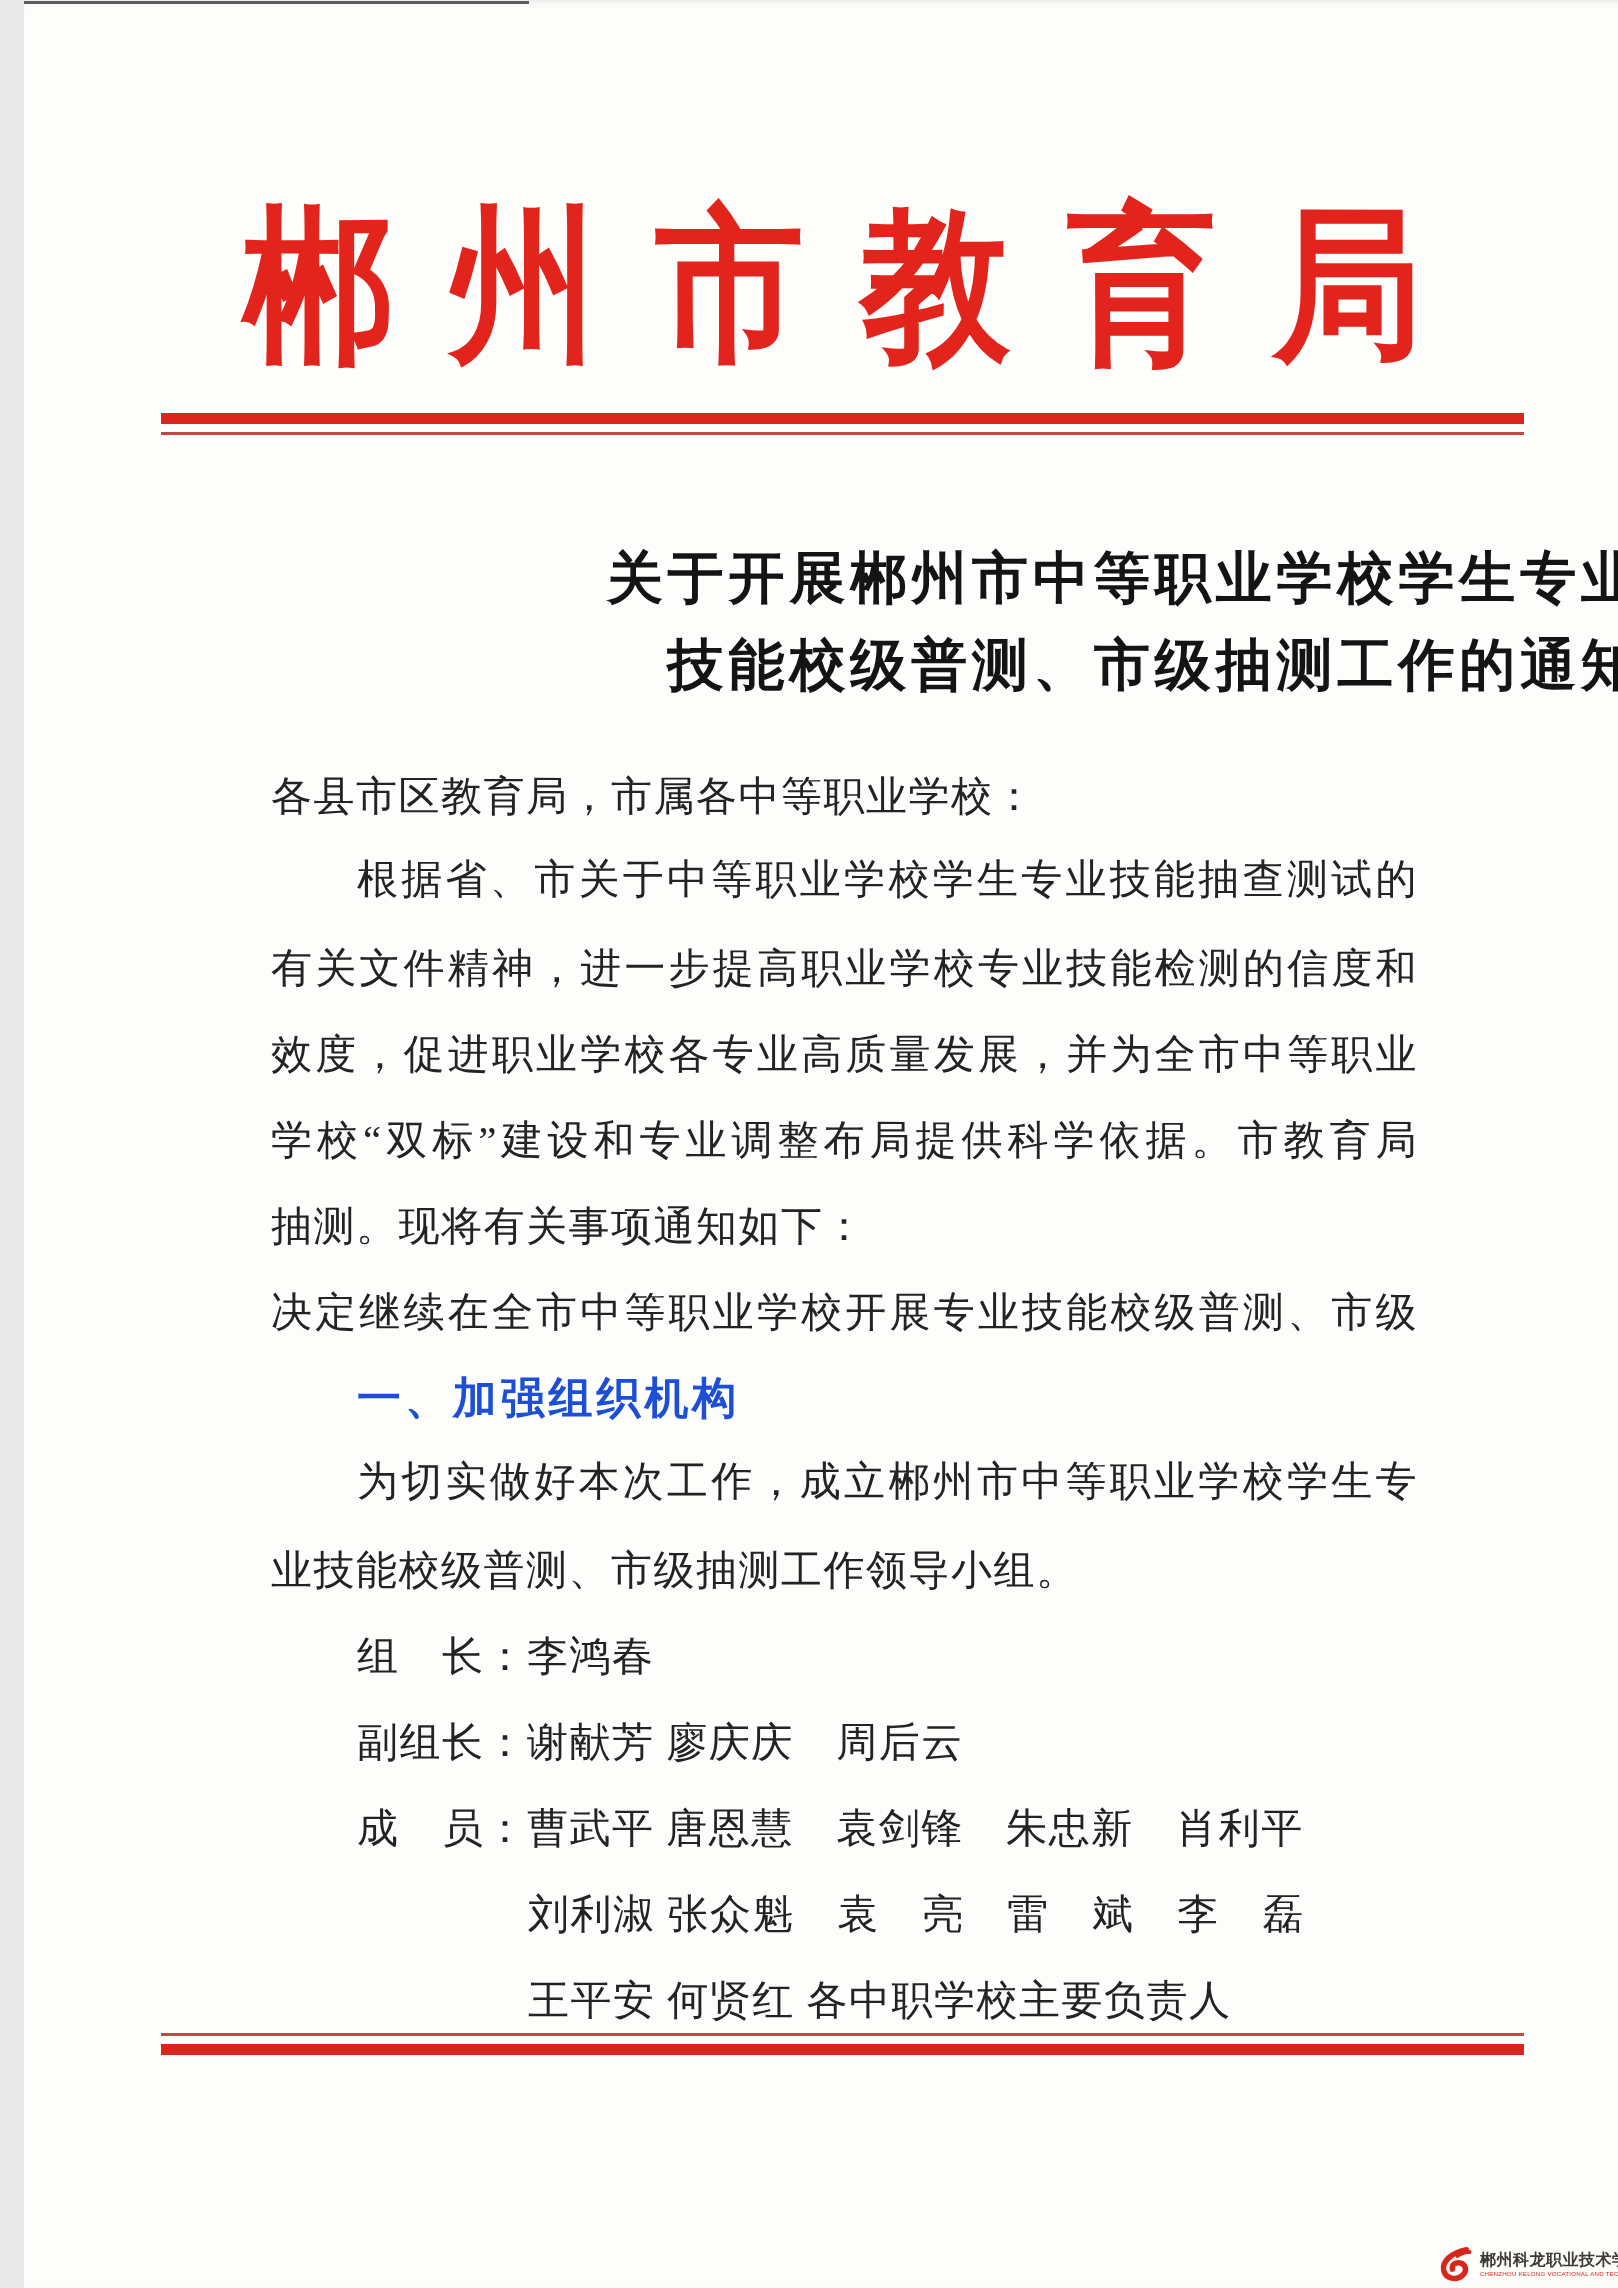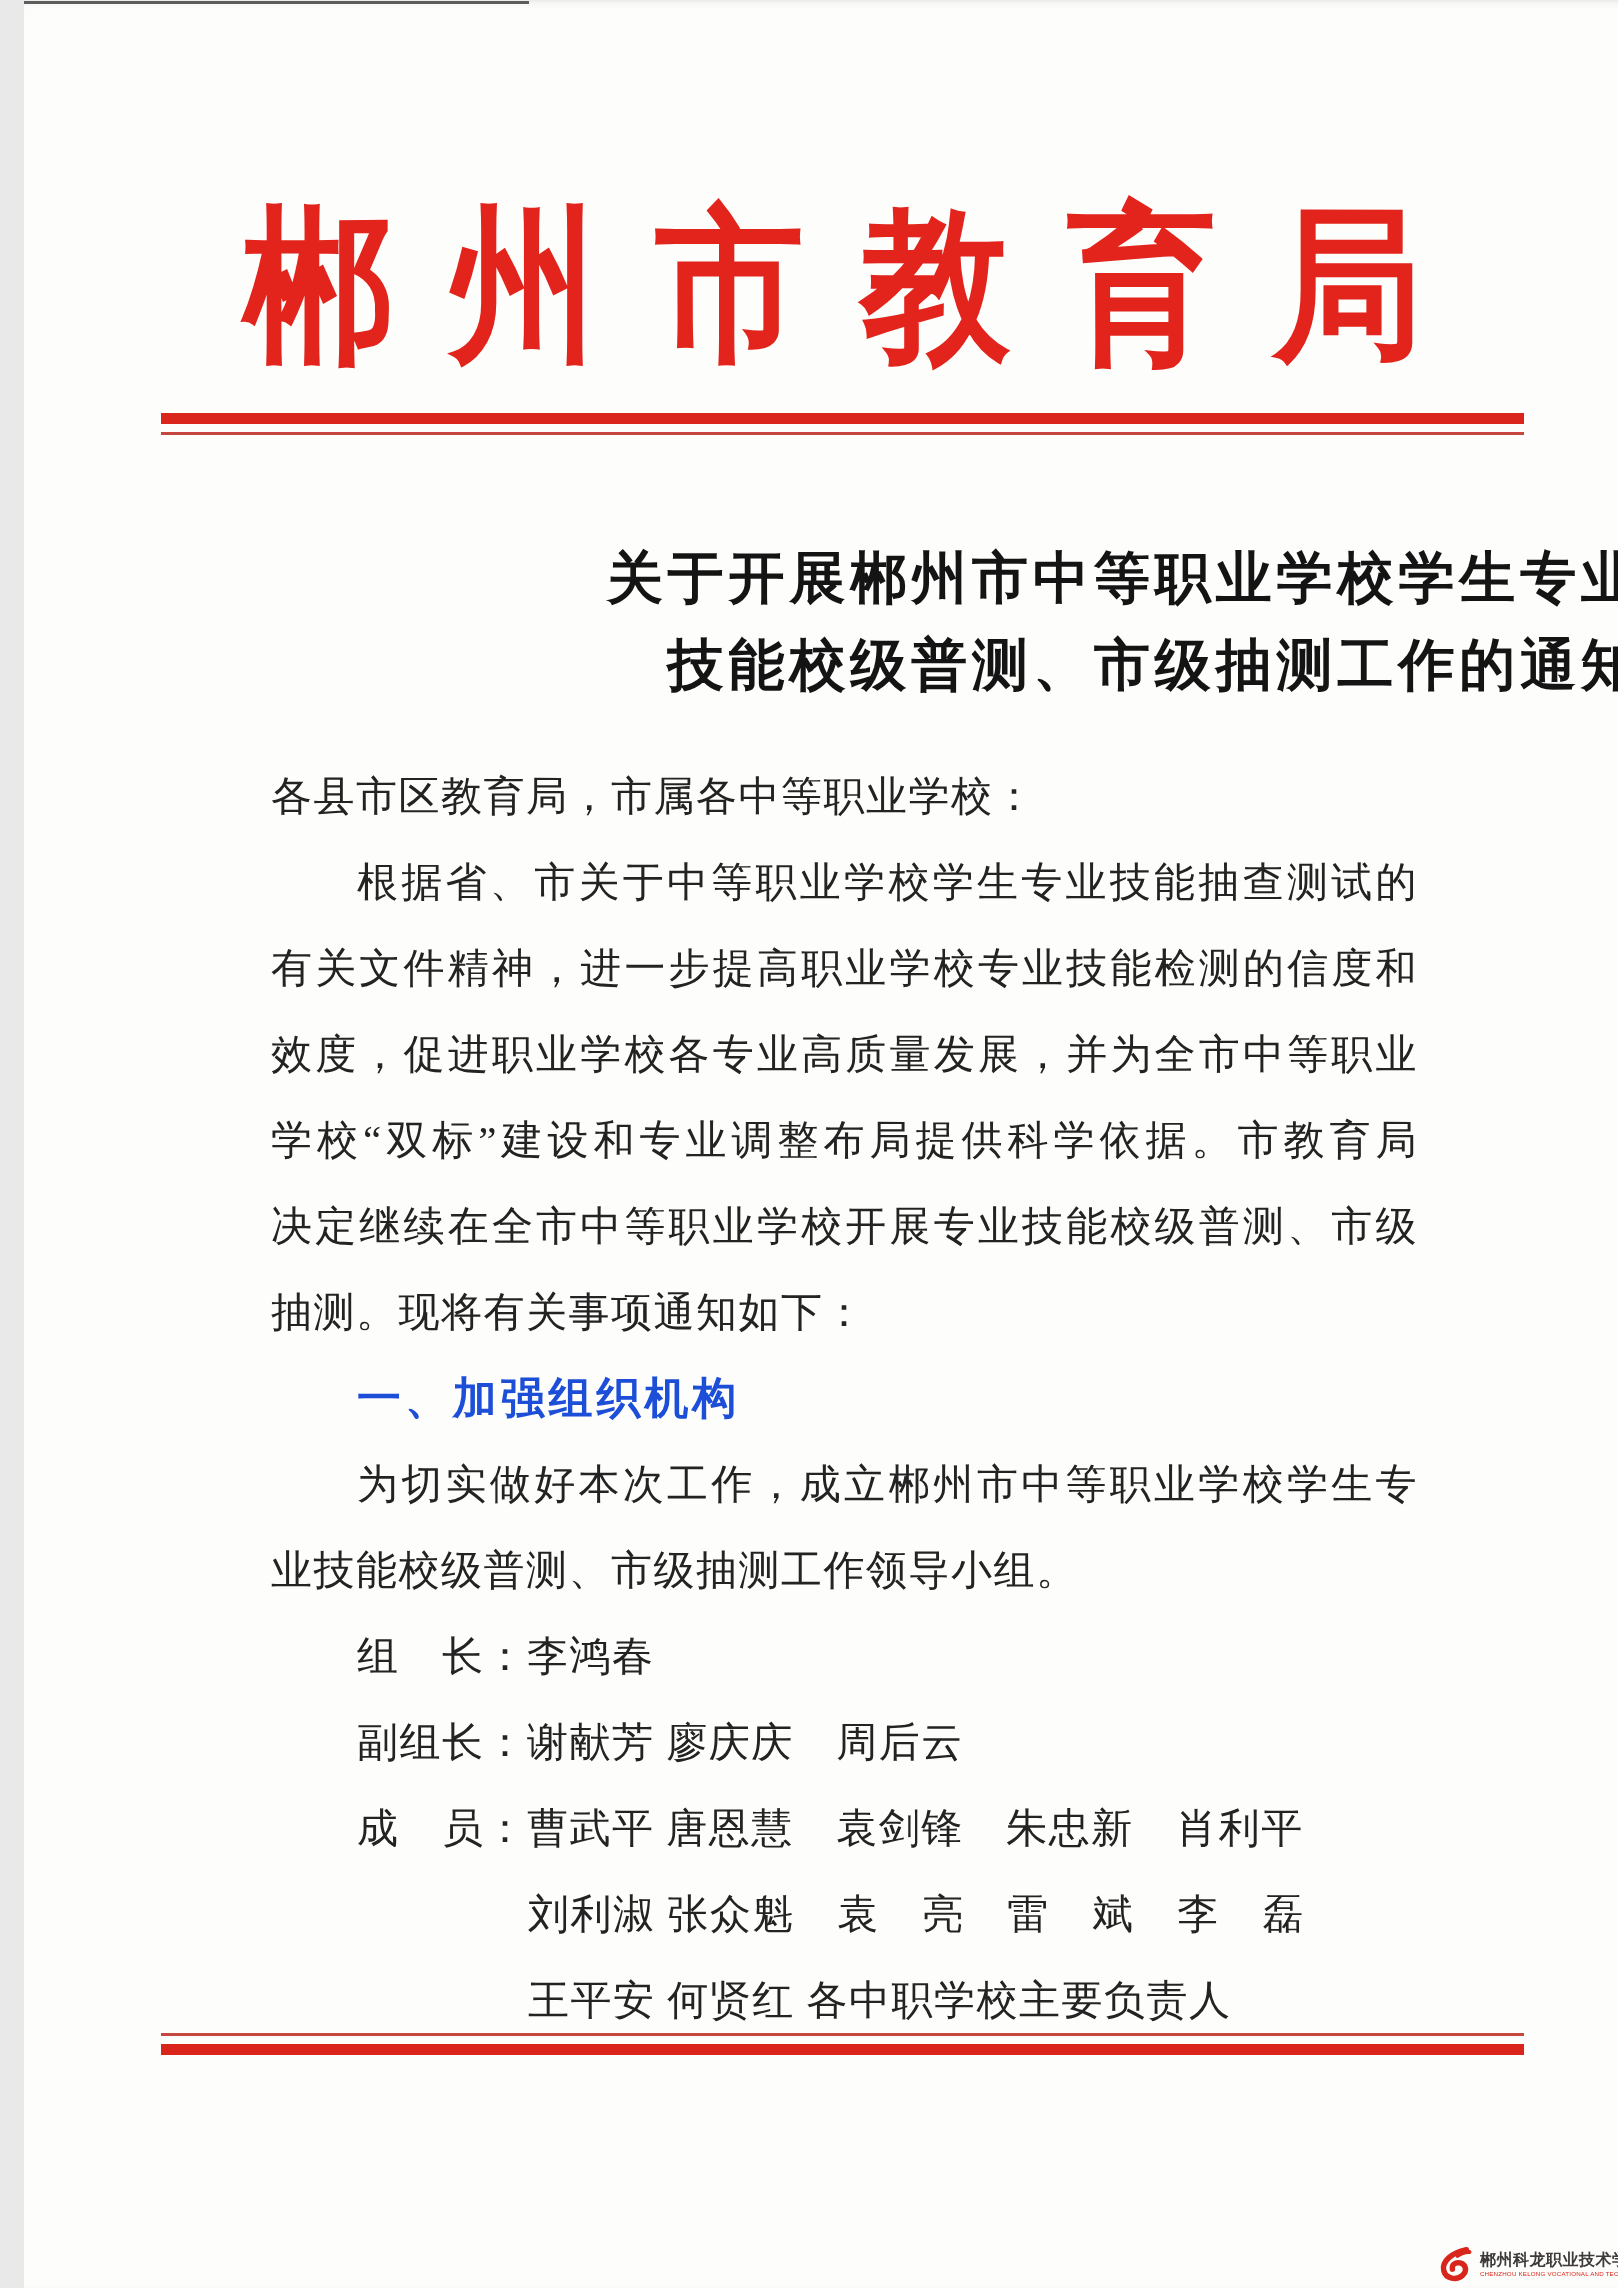--- a/index.html
+++ b/index.html
@@ -39,21 +39,21 @@
     font-size:56px; font-weight:700; line-height:87px; letter-spacing:4.9px;
     white-space:nowrap;
   }
 
   .body-col {
     position:absolute; left:247px; top:753px; width:1147px;
     color:#232323; font-size:41px; line-height:86px; letter-spacing:1.5px;
   }
   .line { height:86px; white-space:pre; }
   .justify { white-space:normal; text-align:justify; text-align-last:justify; }
-  .indent { text-indent:86px; }
+  .indent { text-indent:86px;font-family:Liberation Mono, monospace; }
   .heading {
     font-family:"Liberation Sans","DejaVu Sans",sans-serif;
     font-weight:700; font-size:44px; letter-spacing:3.9px;
     padding-left:86px; color:#1d4ed8;
   }
   .role      { padding-left:86px; }
   .role-cont { padding-left:257px; }
 
   .school-logo {
     position:absolute; left:1412px; top:2245px; width:208px;
@@ -89,22 +89,22 @@
     <div>技能校级普测、市级抽测工作的通知</div>
   </div>
 
   <div class="body-col">
     <div class="line">各县市区教育局，市属各中等职业学校：</div>
 
     <div class="line justify indent">根据省、市关于中等职业学校学生专业技能抽查测试的</div>
     <div class="line justify">有关文件精神，进一步提高职业学校专业技能检测的信度和</div>
     <div class="line justify">效度，促进职业学校各专业高质量发展，并为全市中等职业</div>
     <div class="line justify">学校“双标”建设和专业调整布局提供科学依据。市教育局</div>
+    <div class="line">抽测。现将有关事项通知如下：</div>
     <div class="line justify">决定继续在全市中等职业学校开展专业技能校级普测、市级</div>
-    <div class="line">抽测。现将有关事项通知如下：</div>
 
     <div class="line heading">一、加强组织机构</div>
 
     <div class="line justify indent">为切实做好本次工作，成立郴州市中等职业学校学生专</div>
     <div class="line">业技能校级普测、市级抽测工作领导小组。</div>
 
     <div class="line role"><span>组　长：</span><span>李鸿春</span></div>
     <div class="line role"><span>副组长：</span><span>谢献芳 廖庆庆　周后云</span></div>
     <div class="line role"><span>成　员：</span><span>曹武平 唐恩慧　袁剑锋　朱忠新　肖利平</span></div>
     <div class="line role-cont">刘利淑 张众魁　袁　亮　雷　斌　李　磊</div>

